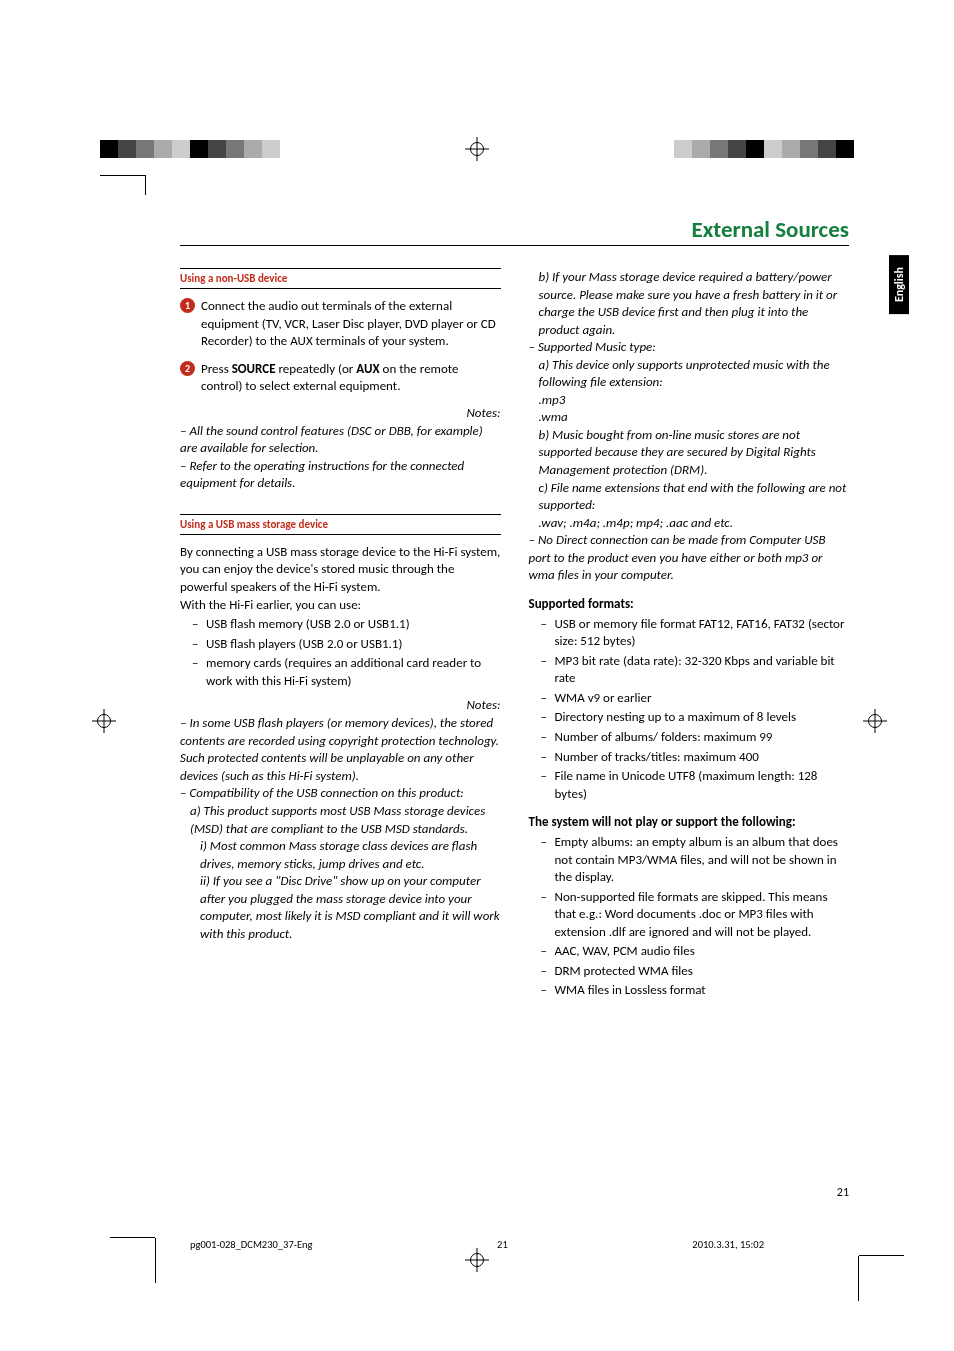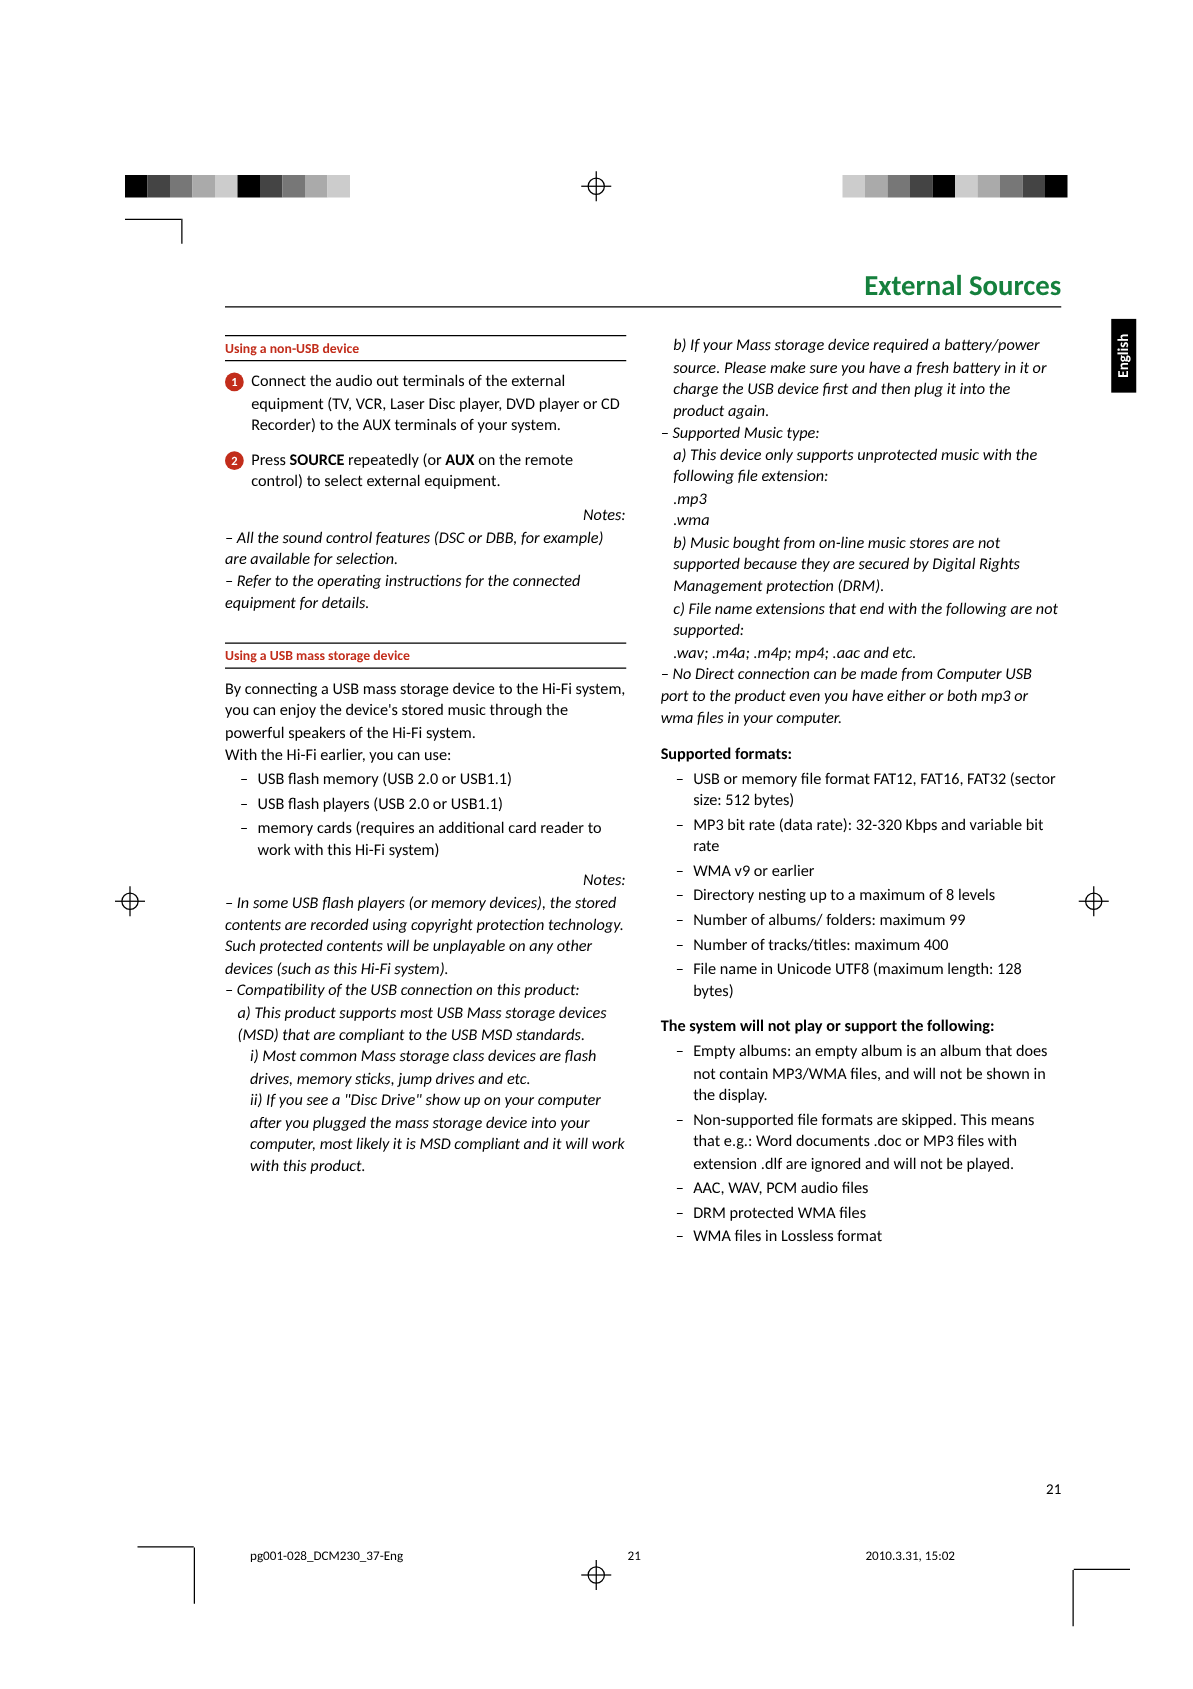--- a/index.html
+++ b/index.html
@@ -134,21 +134,21 @@
   .indent2 { padding-left: 20px; }
   .pagenum {
     position: absolute;
     bottom: -18px;
     right: 0;
     font-size: 12px;
   }
   .footer-meta {
     position: absolute;
     bottom: 100px;
-    left: 200px;
+    left: 190px;
     right: 190px;
     display: flex;
     justify-content: space-between;
     font-size: 10.5px;
     color: #000;
   }
 </style>
 </head>
 <body>
 

